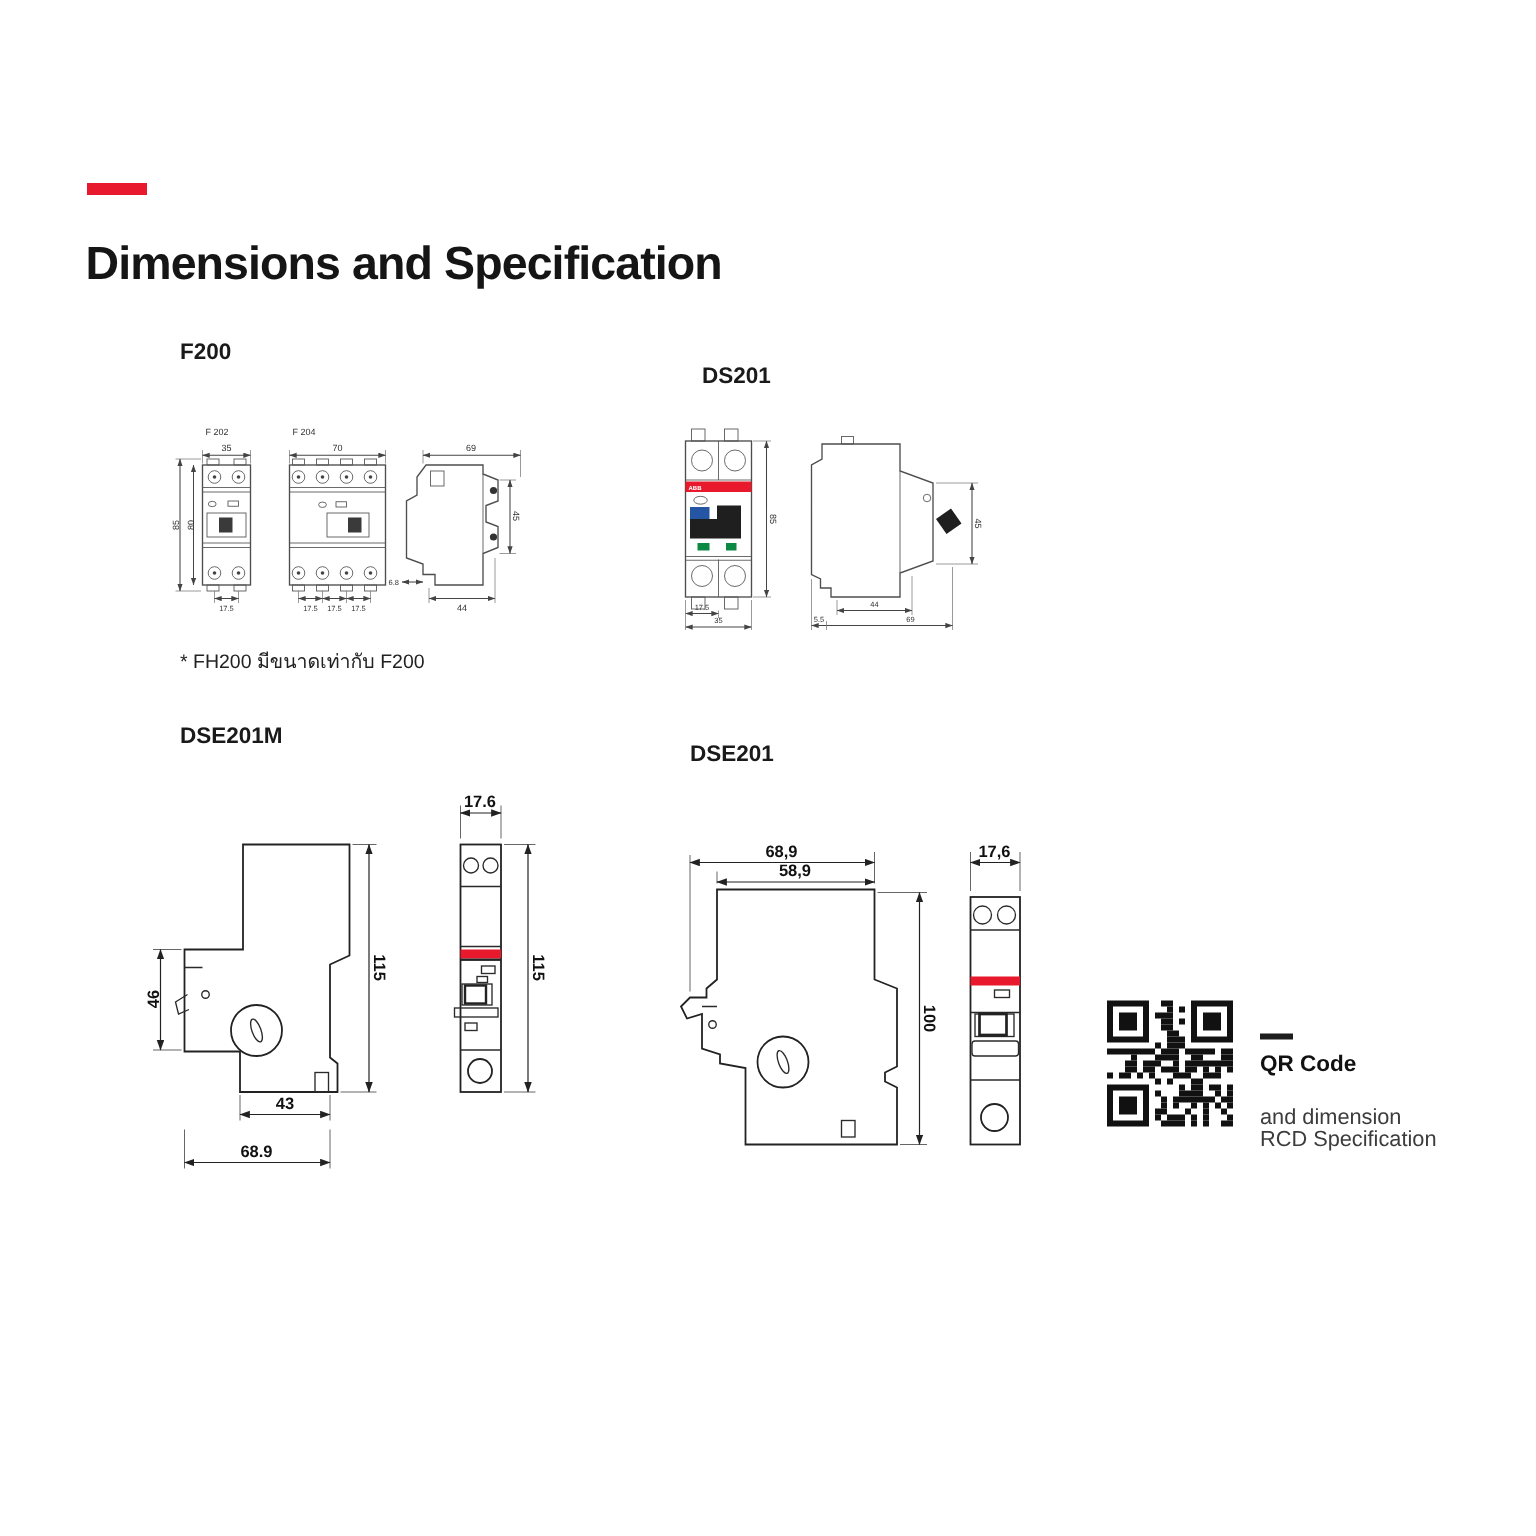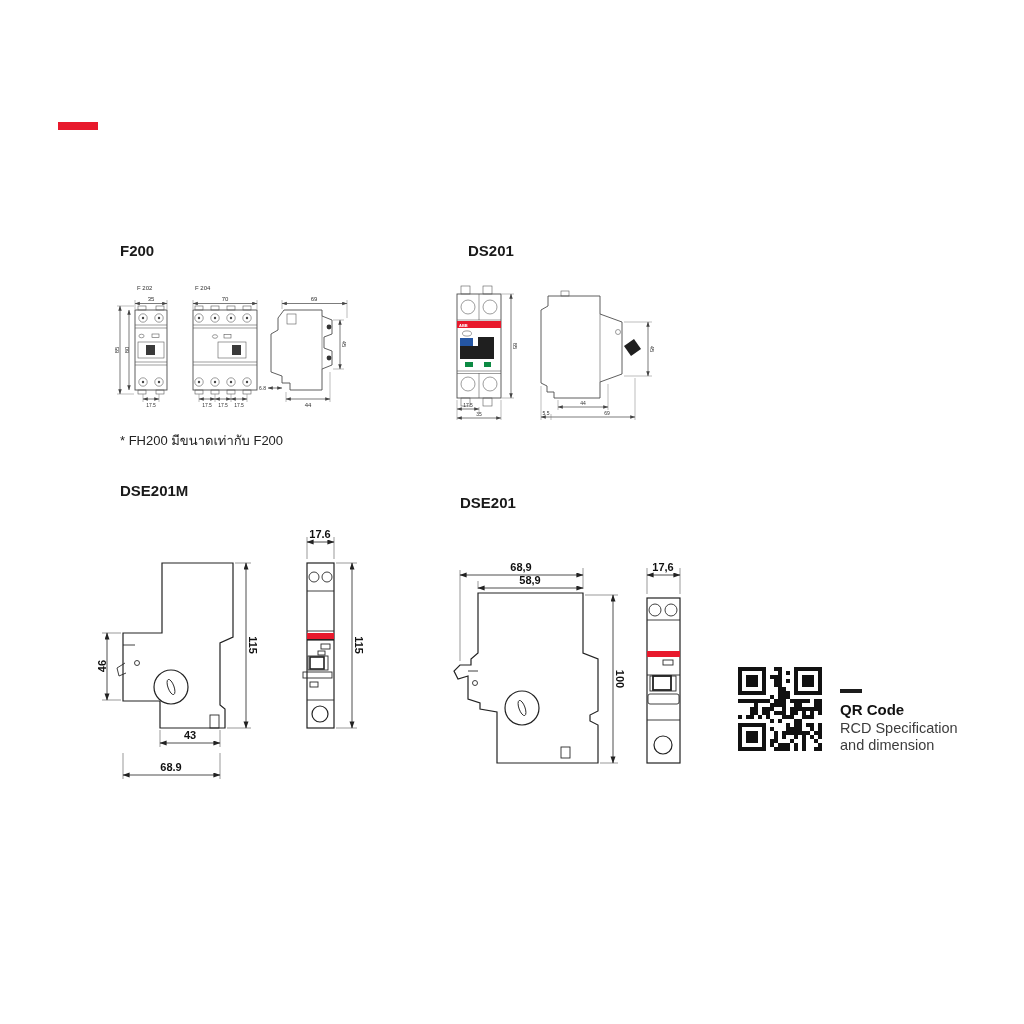--- a/index.html
+++ b/index.html
@@ -37,22 +37,23 @@
       <marker id="ar" markerWidth="6" markerHeight="4" refX="4.8" refY="1.75" orient="auto-start-reverse" markerUnits="userSpaceOnUse">
         <path d="M0,0 L5,1.75 L0,3.5 Z" fill="#444"></path>
       </marker>
       <marker id="ar2" markerWidth="8" markerHeight="6" refX="6.6" refY="2.5" orient="auto-start-reverse" markerUnits="userSpaceOnUse">
         <path d="M0,0 L7,2.5 L0,5 Z" fill="#222"></path>
       </marker>
     </defs>
   </svg>
 
   <div class="red-dash"></div>
-
-  <div class="sec-label" style="left:120px;top:242px">F200</div>
+  <div class="title">Dimensions and Specification</div>
+
+  <div class="sec-label" style="left:120px;top:226px">F200</div>
   <div class="sec-label" style="left:468px;top:242px">DS201</div>
   <div class="sec-label" style="left:120px;top:482px">DSE201M</div>
   <div class="sec-label" style="left:460px;top:494px">DSE201</div>
 
   <svg class="drawing" style="left:108px;top:266px" width="262" height="158" viewBox="0 0 262 158">
 
     <g>
       <text class="dt" x="29" y="24">F 202</text>
       <line class="ext" x1="27" y1="43" x2="27" y2="34"></line>
       <line class="ext" x1="59" y1="43" x2="59" y2="34"></line>
@@ -469,16 +470,16 @@
       <div style="position: absolute; left: 40px; top: 80px; width: 4px; height: 4px; background: rgb(17, 17, 17);"></div>
       <div style="position: absolute; left: 44px; top: 80px; width: 4px; height: 4px; background: rgb(17, 17, 17);"></div>
       <div style="position: absolute; left: 48px; top: 80px; width: 4px; height: 4px; background: rgb(17, 17, 17);"></div>
       <div style="position: absolute; left: 56px; top: 80px; width: 4px; height: 4px; background: rgb(17, 17, 17);"></div>
       <div style="position: absolute; left: 64px; top: 80px; width: 4px; height: 4px; background: rgb(17, 17, 17);"></div>
       <div style="position: absolute; left: 76px; top: 80px; width: 4px; height: 4px; background: rgb(17, 17, 17);"></div>
       <div style="position: absolute; left: 80px; top: 80px; width: 4px; height: 4px; background: rgb(17, 17, 17);"></div>
     </div>
   <div class="qr-label-dash"></div>
   <div class="qr-title">QR Code</div>
-  <div class="qr-line" style="top:720px">RCD Specification</div>
+  <div class="qr-line" style="top:752px">RCD Specification</div>
   <div class="qr-line" style="top:737px">and dimension</div>
 
 </div>
 
 </body></html>

